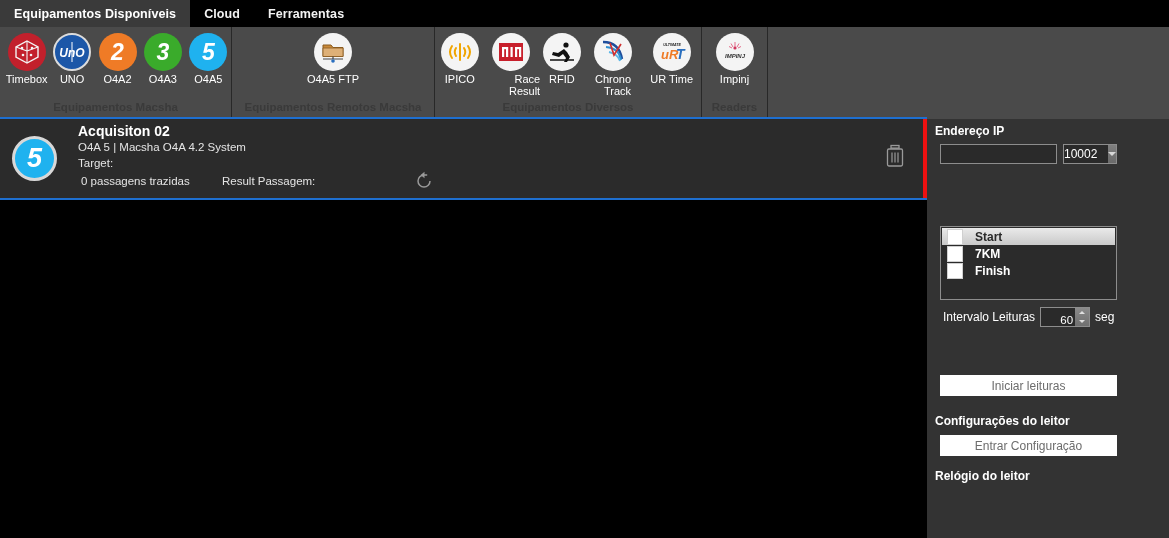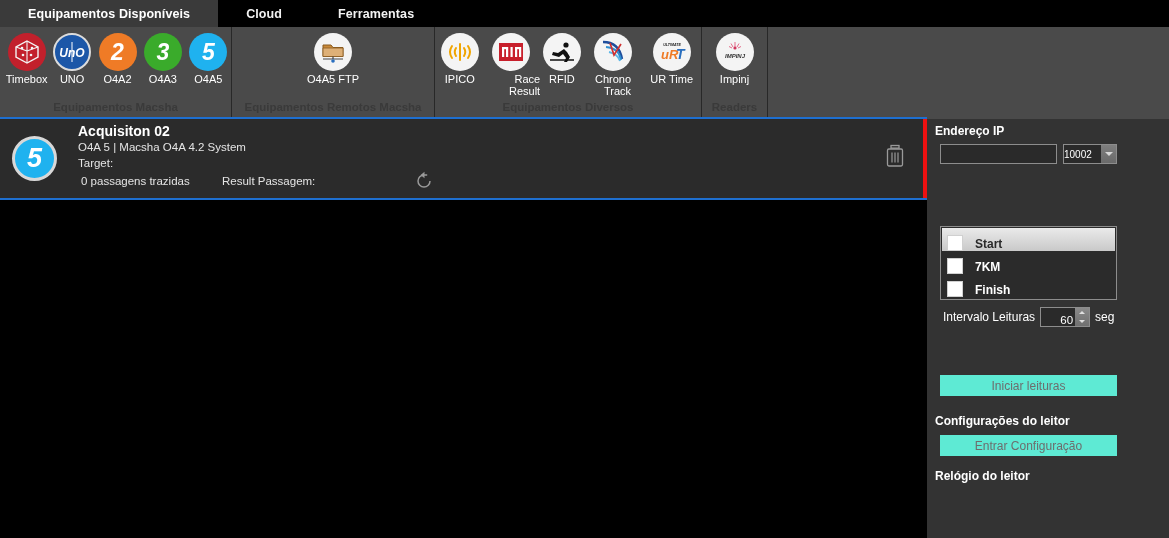--- a/index.html
+++ b/index.html
@@ -19,21 +19,21 @@
   
   .tabstrip {
     position: absolute; left: 0; top: 0;
     width: 1169px; height: 27px;
     background: #000;
     display: flex;
     align-items: stretch;
   }
   .tab {
     display: flex; align-items: center; justify-content: center;
-    padding: 0 28px;
+    padding: 0 14px;
     font-size: 12.5px; font-weight: bold;
     color: #f2f2f2;
     background: #000;
     letter-spacing: .1px;
     cursor: default;
     white-space: nowrap;
   }
   .tab.active {
     background: #3a3a3a;
     color: #ffffff;
@@ -203,22 +203,22 @@
     outline: none;
   }
   .port-combo {
     position: absolute; left: 136px; top: 25px;
     width: 54px; height: 20px;
     border: 1px solid #8d8d8d;
     background: #2a2a2a;
     display: flex; align-items: center;
   }
   .port-combo .val {
-    flex: 1; text-align: left; padding-right: 3px;
-    font-size: 10px; color: #ffffff;
+    flex: 1; text-align: right; padding-right: 11px;
+    font-size: 12px; color: #ffffff;
   }
   .port-combo .arrowbtn {
     width: 15px; height: 18px;
     background: linear-gradient(#7f7f7f,#6a6a6a);
     display: flex; align-items: center; justify-content: center;
   }
   .tri-down {
     width: 0; height: 0;
     border-left: 4px solid transparent;
     border-right: 4px solid transparent;
@@ -235,22 +235,22 @@
     cursor: default;
   }
   .listbox {
     position: absolute; left: 13px; top: 107px;
     width: 177px; height: 74px;
     background: #2b2b2b;
     border: 1px solid #8d8d8d;
     padding: 1px;
   }
   .lrow {
-    height: 23px;
-    display: flex; align-items: flex-end;
+    height: 17px;
+    display: flex; align-items: center;
     padding-left: 5px;
     font-size: 12px; font-weight: bold;
     color: #ffffff;
   }
   .lrow.sel {
     background: linear-gradient(#eaeaea,#c9c9c9);
     color: #2a2a2a;
   }
   .lrow .lbox {
     width: 16px; height: 16px;
@@ -284,21 +284,21 @@
     width:0;height:0;border-left:3px solid transparent;
     border-right:3px solid transparent;border-bottom:3px solid #e0e0e0;
   }
   .tri-dn-s {
     width:0;height:0;border-left:3px solid transparent;
     border-right:3px solid transparent;border-top:3px solid #e0e0e0;
   }
   .btn-disabled {
     position: absolute; left: 13px; top: 0;
     width: 177px; height: 21px;
-    background: #5eead4;
+    background: #ffffff;
     border: none;
     color: #6d6d6d;
     font-family: "Liberation Sans", sans-serif;
     font-size: 12px;
     cursor: default;
   }
 </style>
 </head>
 <body>
 

